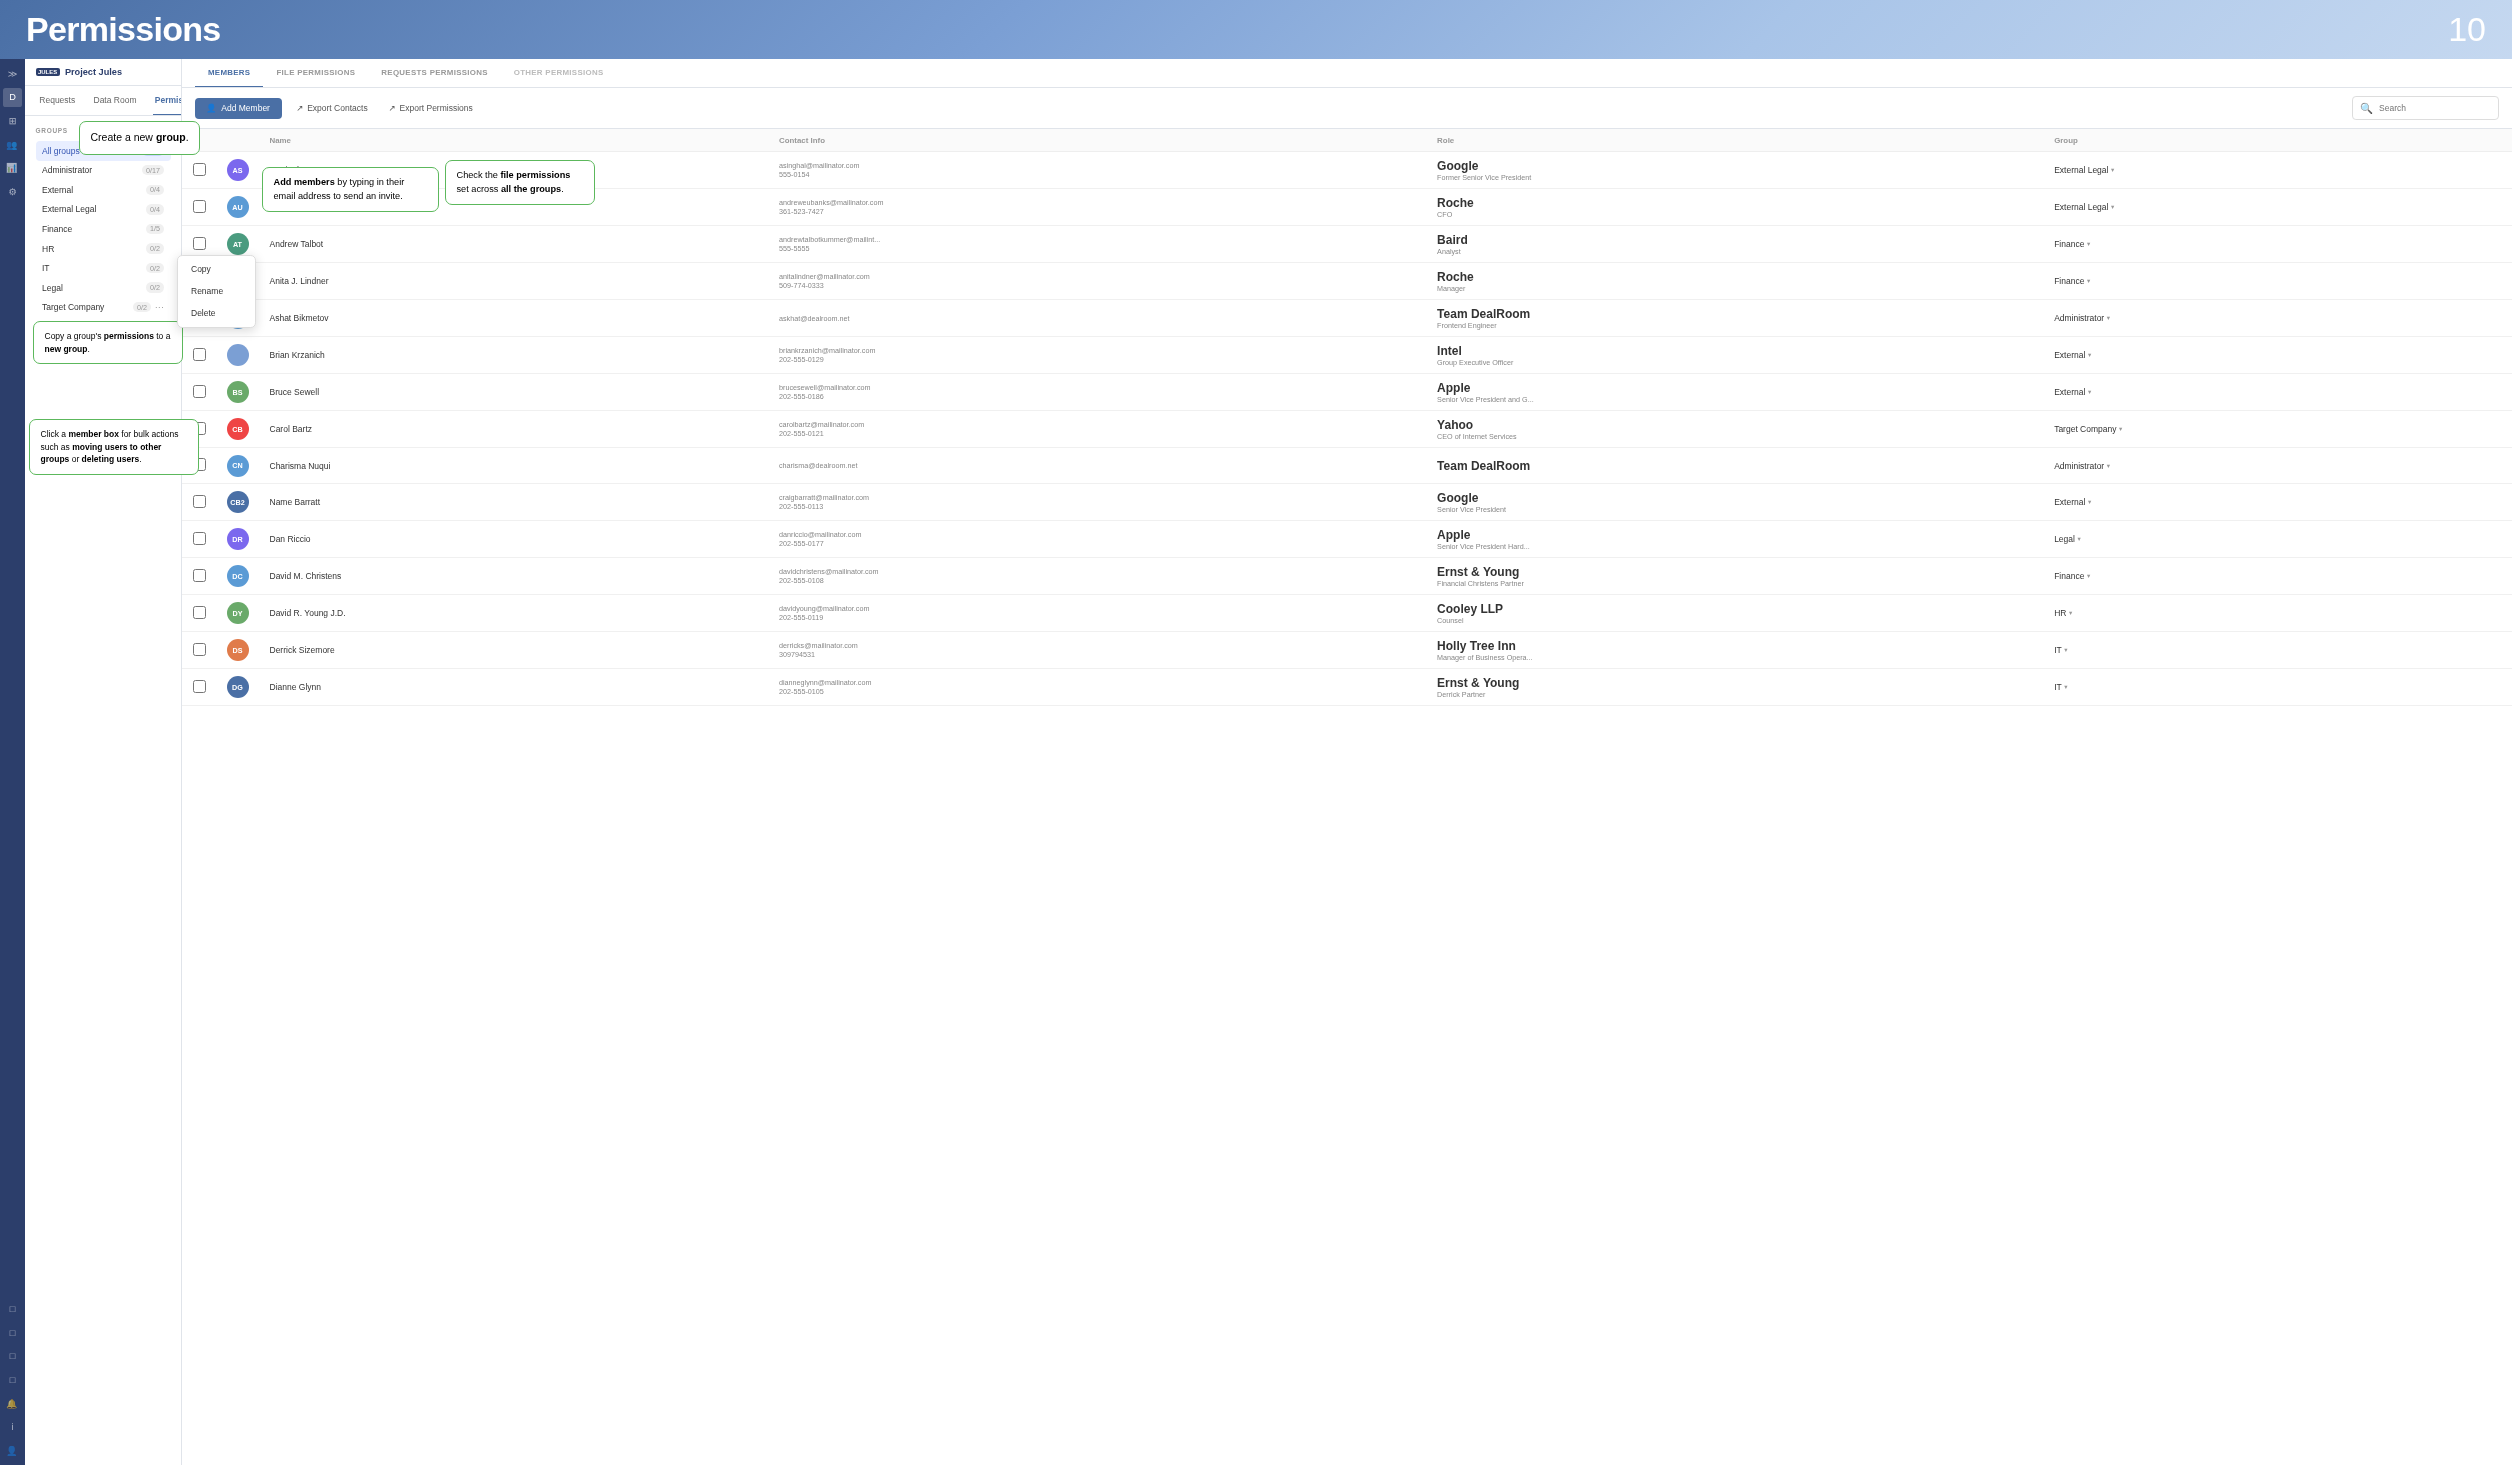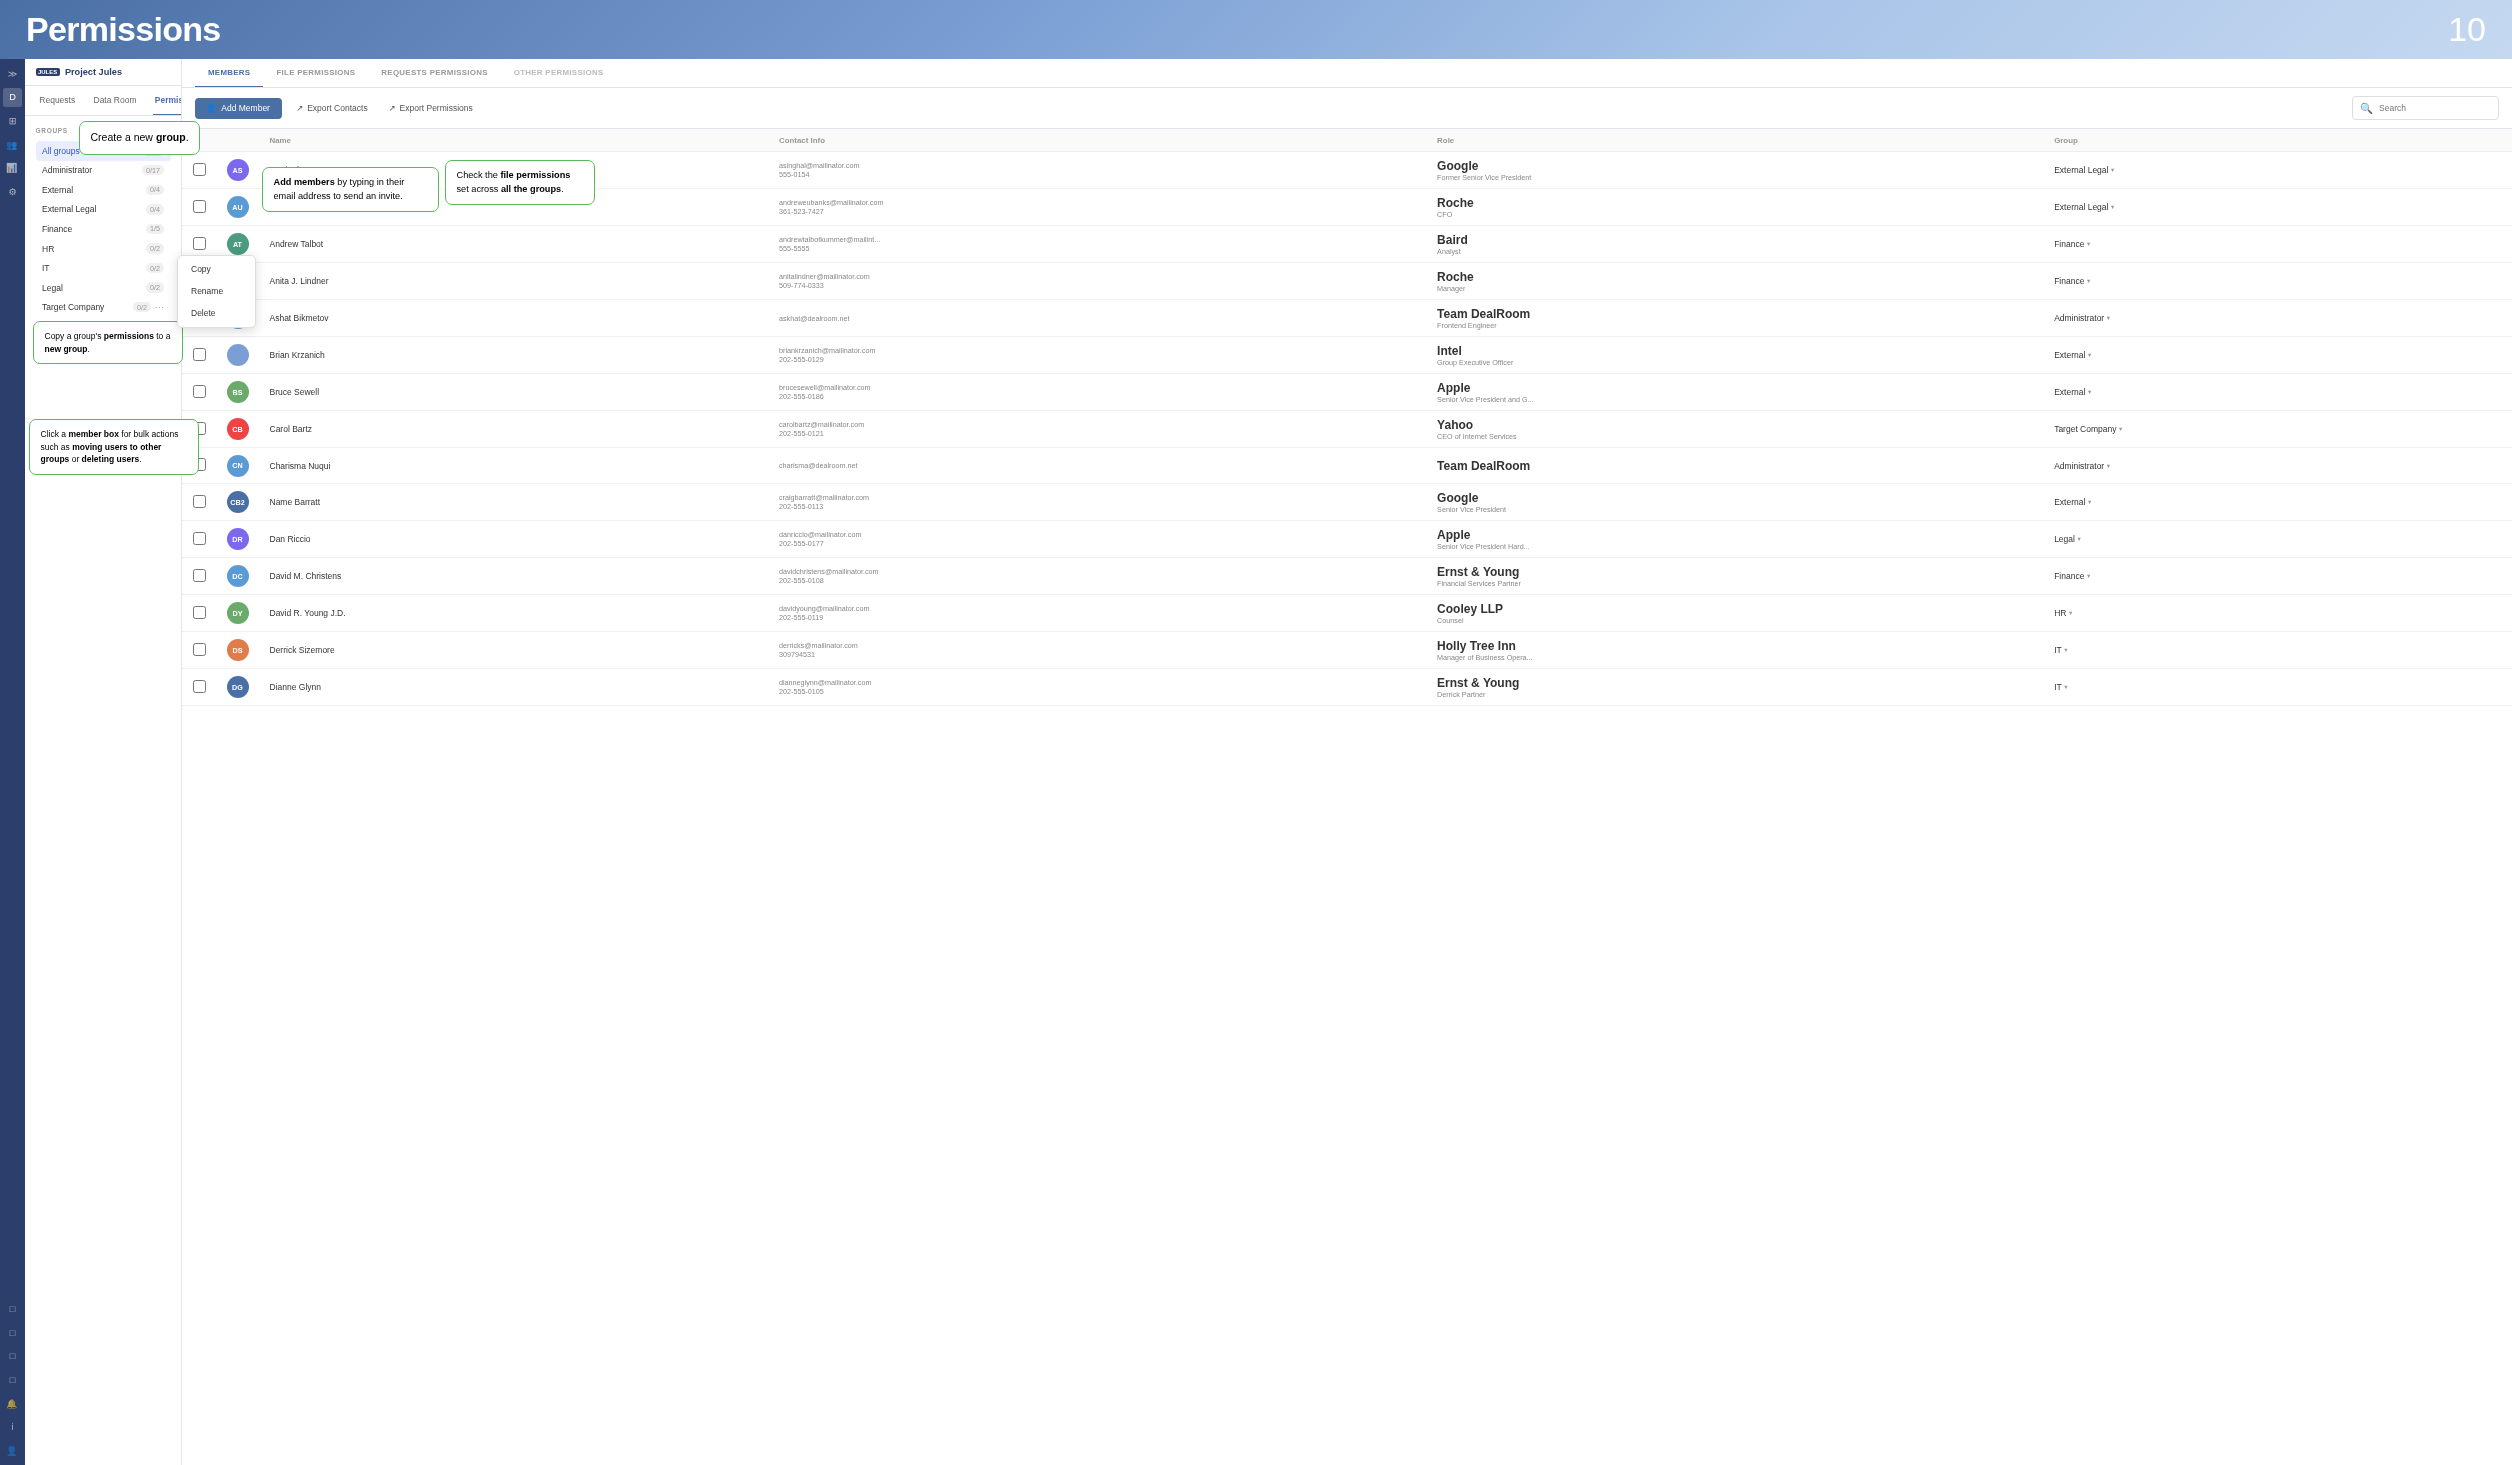--- a/index.html
+++ b/index.html
@@ -820,21 +820,21 @@
     </td>
     <td>
       <span style="font-weight:500;">David M. Christens</span>
     </td>
     <td>
       <div class="contact-email">davidchristens@mailinator.com</div>
       <div class="contact-phone">202-555-0108</div>
     </td>
     <td>
       <div class="role-company">Ernst &amp; Young</div>
-      <div class="role-title">Financial Services Partner</div>
+      <div class="role-title">Financial Christens Partner</div>
     </td>
     <td>
       <div class="group-tag">
         <span>Finance</span>
         <span class="group-chevron">▾</span>
       </div>
     </td>
   </tr>
             <tr>
     <td class="td-check">

